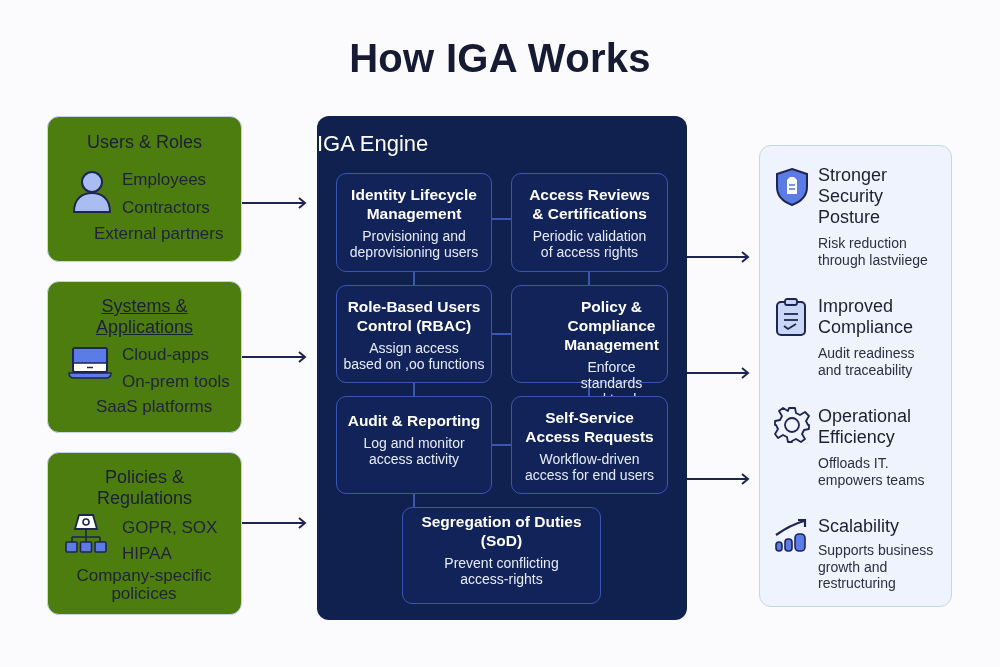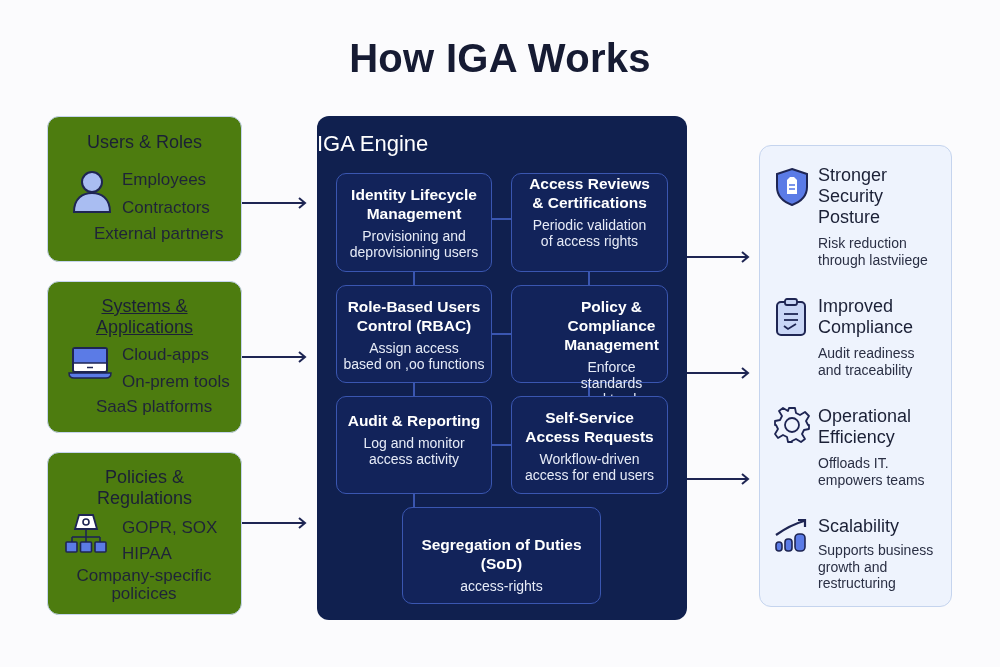--- a/index.html
+++ b/index.html
@@ -120,21 +120,21 @@
 <div class="mod" style="left:336px;top:173px;width:156px;height:99px;padding-top:11px;">
   <div class="mh">
       <div>Identity Lifecycle</div>
       <div>Management</div>
     </div>
   <div class="md">
       <div>Provisioning and</div>
       <div>deprovisioning users</div>
     </div>
 </div>
-<div class="mod" style="left:511px;top:173px;width:157px;height:99px;">
+<div class="mod" style="left:511px;top:173px;width:157px;height:99px;padding-top:11px;">
   <div class="mh">
       <div>Access Reviews</div>
       <div>&amp; Certifications</div>
     </div>
   <div class="md">
       <div>Periodic validation</div>
       <div>of access rights</div>
     </div>
 </div>
 <div class="mod" style="left:336px;top:285px;width:156px;height:98px;padding-top:11px;">
@@ -169,26 +169,27 @@
 <div class="mod" style="left:511px;top:396px;width:157px;height:98px;padding-top:11px;">
   <div class="mh">
       <div>Self-Service</div>
       <div>Access Requests</div>
     </div>
   <div class="md">
       <div>Workflow-driven</div>
       <div>access for end users</div>
     </div>
 </div>
-<div class="mod" style="left:402px;top:507px;width:199px;height:97px;padding-top:27px;">
+<div class="mod" style="left:402px;top:507px;width:199px;height:97px;padding-top:4px;">
   <div class="mh">
       <div>Segregation of Duties</div>
       <div>(SoD)</div>
     </div>
   <div class="md">
+      <div>Prevent conflicting</div>
       <div>access-rights</div>
     </div>
 </div>
 
 <svg class="arrow" style="left:687px;top:249px;" width="64" height="16" viewBox="0 0 64 16">
   <line x1="0" y1="8" x2="61" y2="8" stroke="#1e2553" stroke-width="2"></line>
   <polyline points="55,3 61,8 55,13" fill="none" stroke="#1e2553" stroke-width="2"></polyline>
 </svg>
 <svg class="arrow" style="left:687px;top:365px;" width="64" height="16" viewBox="0 0 64 16">
   <line x1="0" y1="8" x2="61" y2="8" stroke="#1e2553" stroke-width="2"></line>

